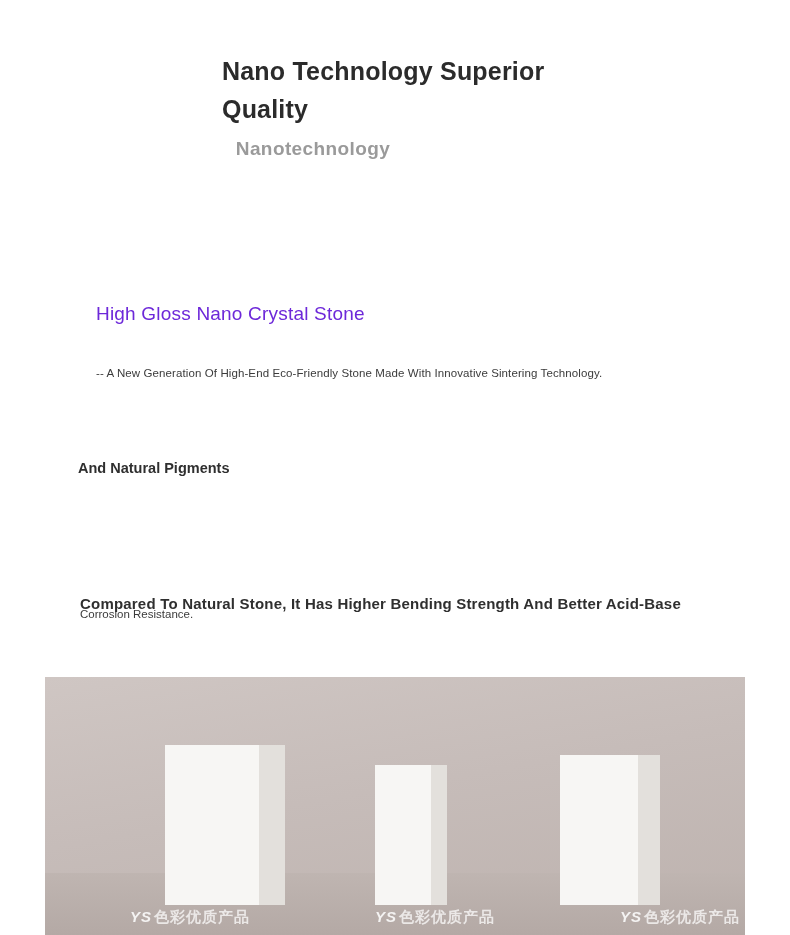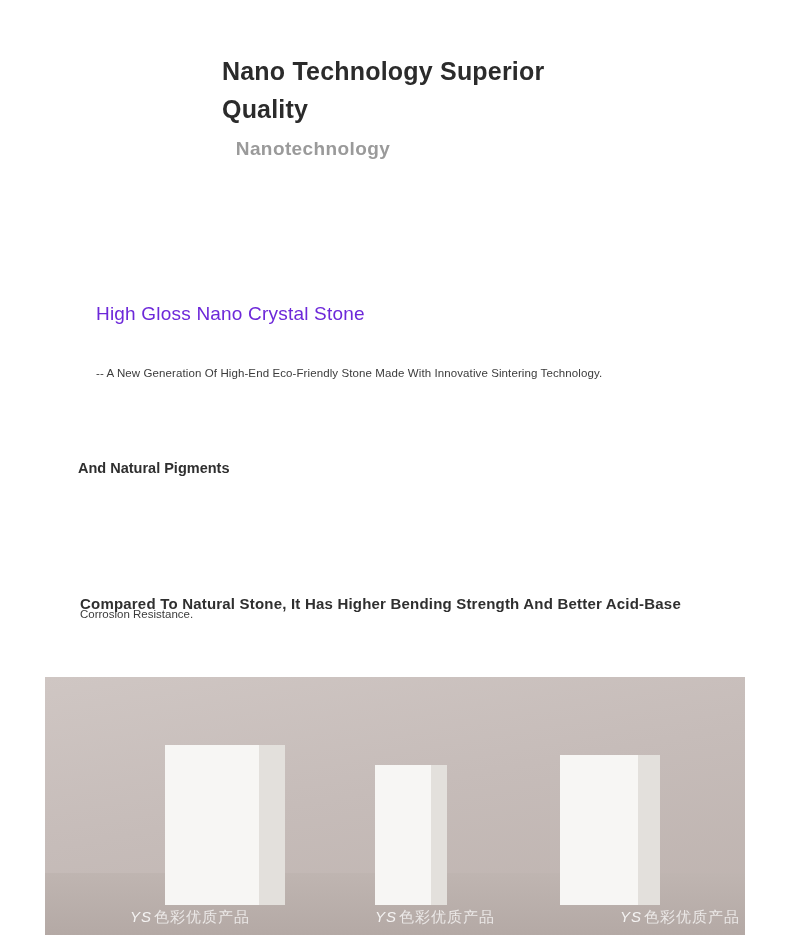--- a/index.html
+++ b/index.html
@@ -187,21 +187,21 @@
   .slab.s2 { left: 330px; width: 72px;  height: 140px; }
   .slab.s3 { left: 515px; width: 100px; height: 150px; }
   .slab.s1 .side { width: 26px; }
   .slab.s2 .side { width: 16px; }
   .slab.s3 .side { width: 22px; }
 
   .watermark {
     position: absolute;
     bottom: 8px;
     font-size: 15px;
-    font-weight: normal;
+    font-weight: bold;
     color: rgba(255,255,255,0.72);
     white-space: nowrap;
     letter-spacing: 1px;
   }
   .watermark .ys {
     color: rgba(255,255,255,0.85);
     font-style: italic;
     margin-right: 2px;
   }
   .wm1 { left: 85px; }

